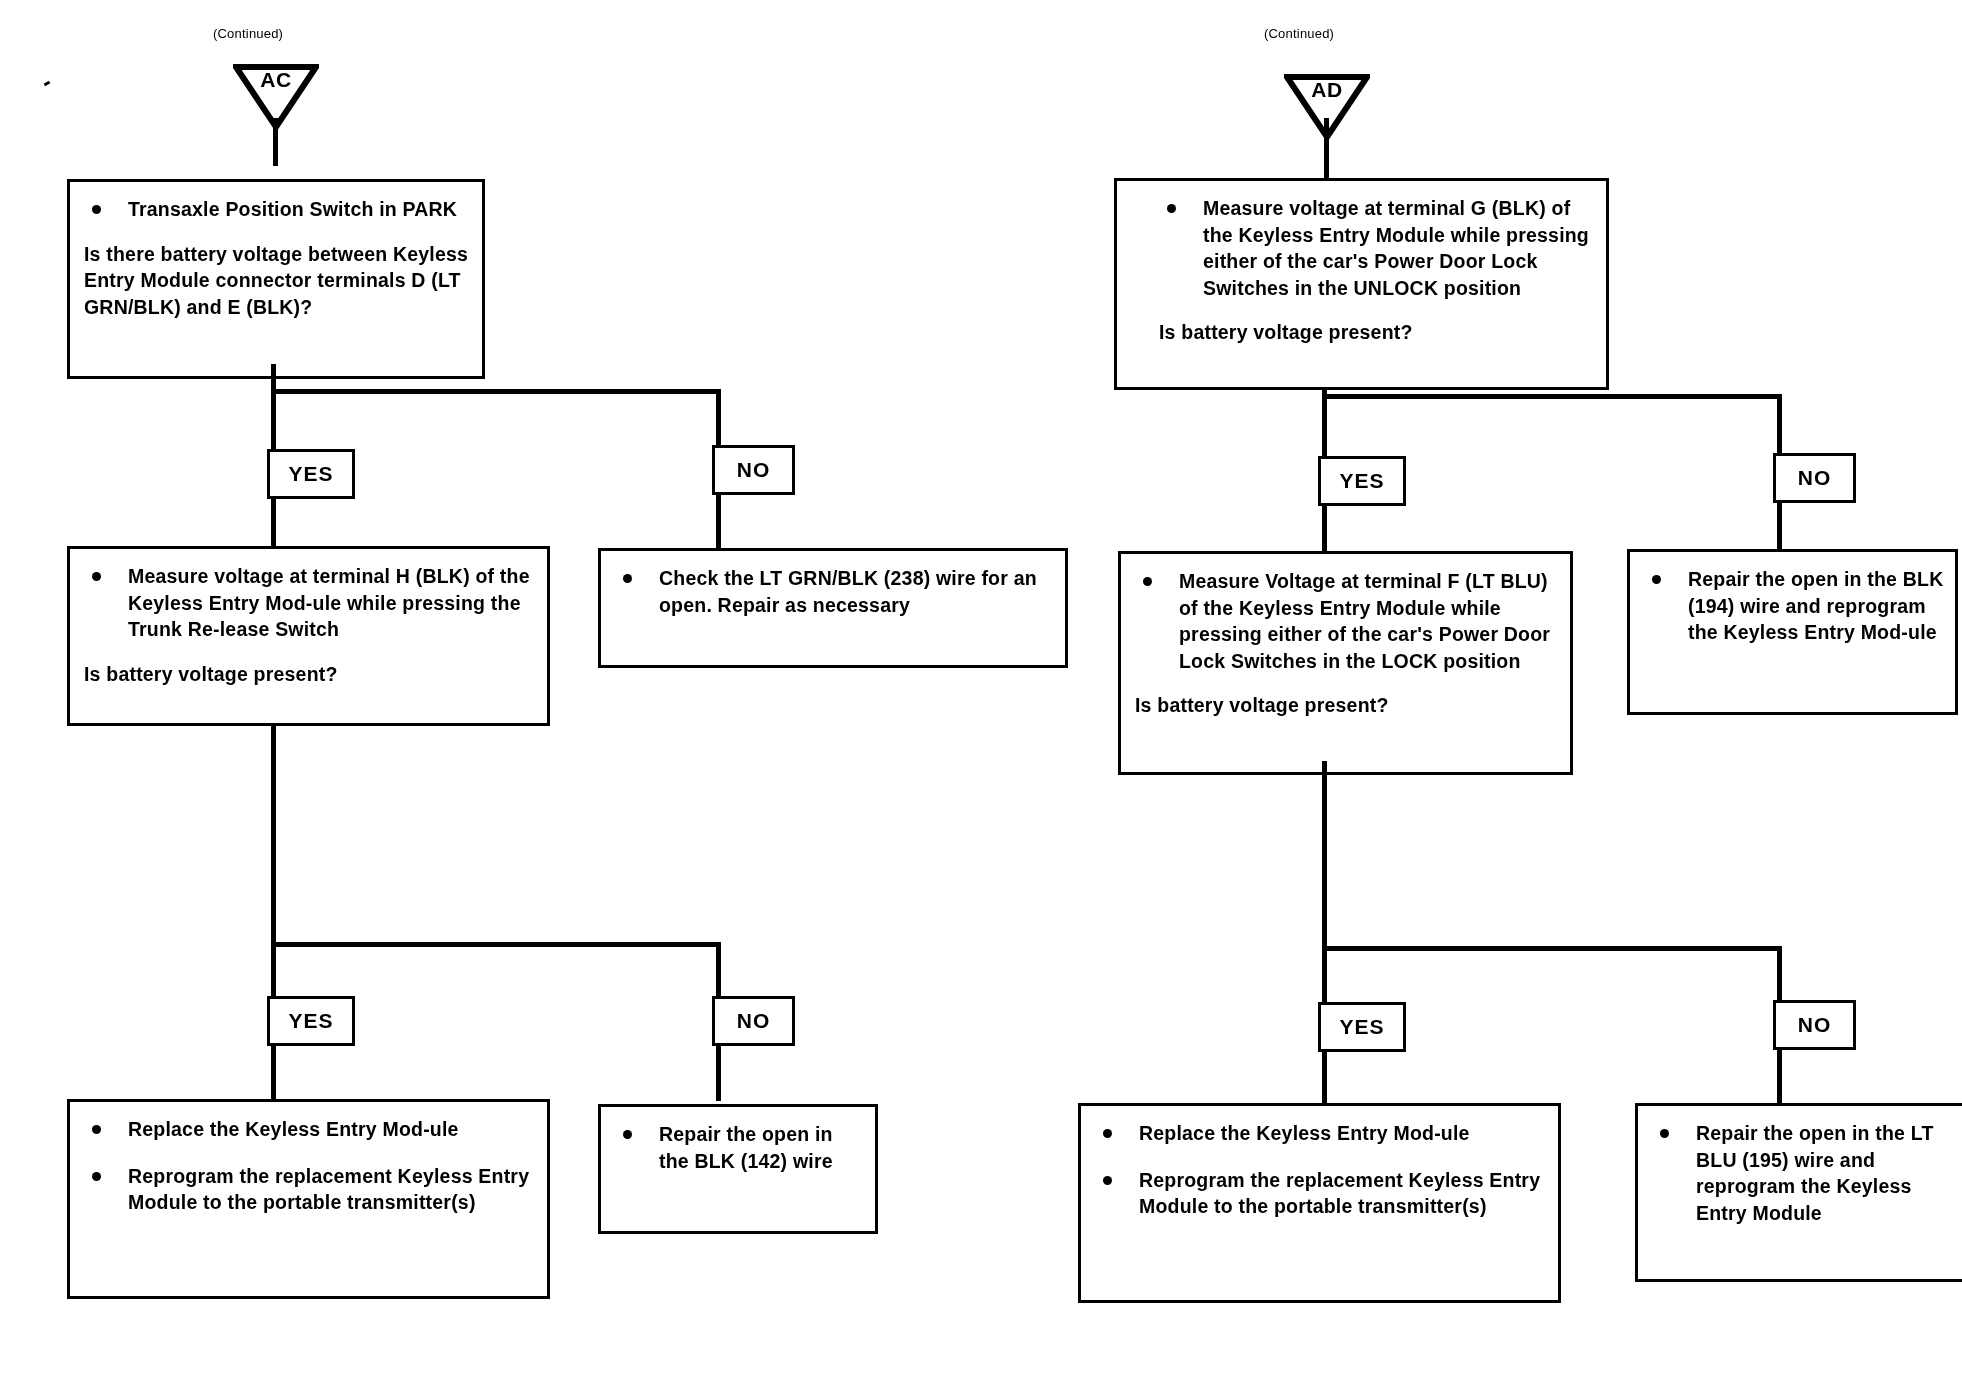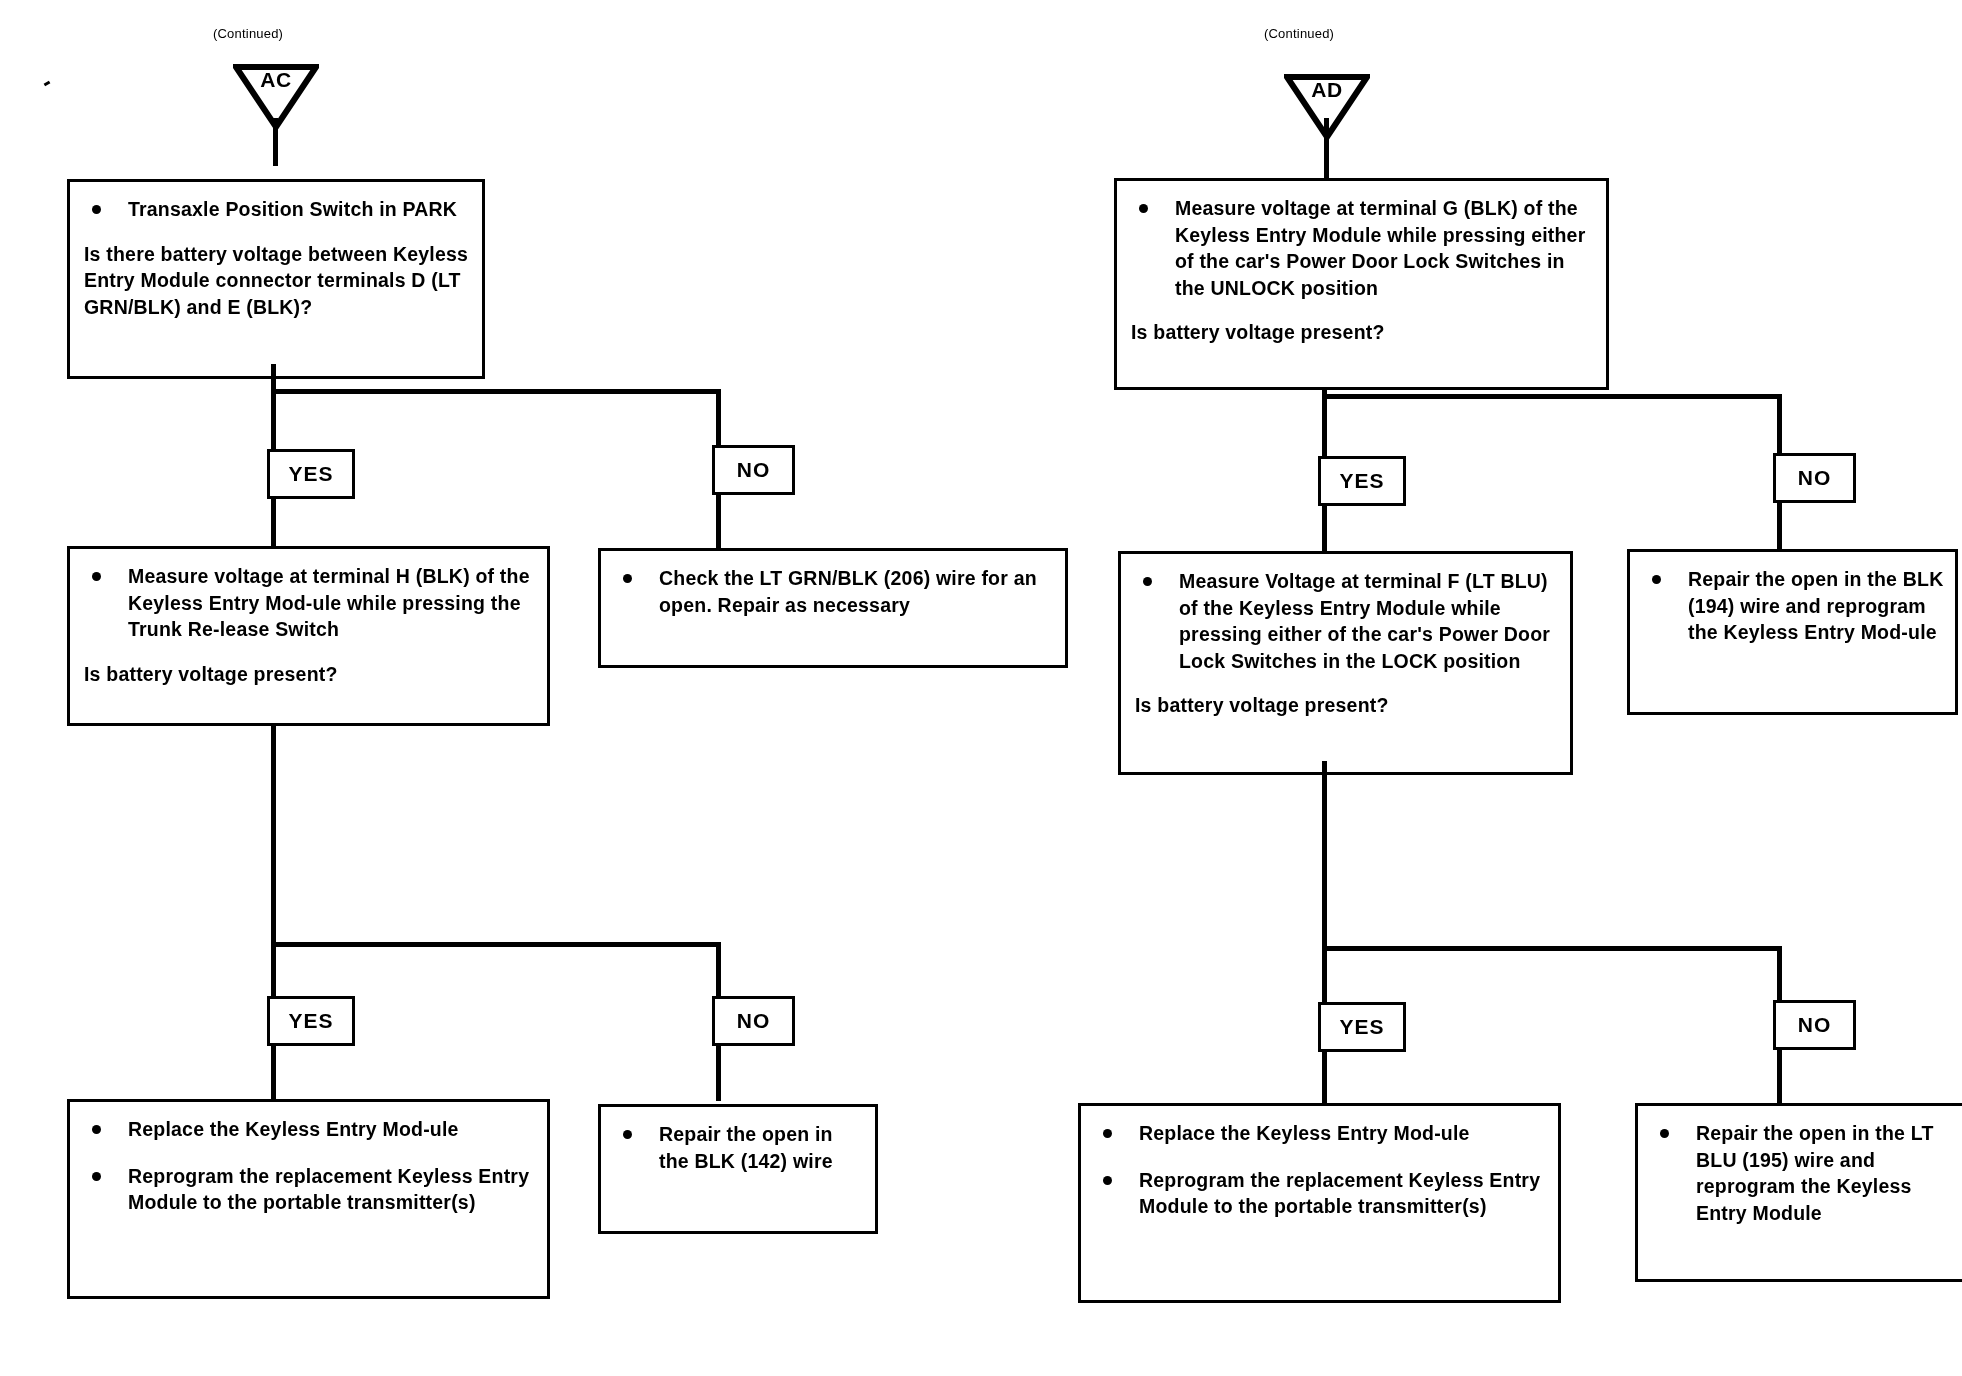--- a/index.html
+++ b/index.html
@@ -169,21 +169,21 @@
       <ul class="bullet-list">
         <li>Measure voltage at terminal H (BLK) of the Keyless Entry Mod-ule while pressing the Trunk Re-lease Switch</li>
       </ul>
       <div class="question">Is battery voltage present?</div>
     </div>
   </div>
 
   <div class="node" style="left:598px; top:548px; width:470px; height:120px;">
     <div class="body">
       <ul class="bullet-list">
-        <li>Check the LT GRN/BLK (206) wire for an open. Repair as necessary</li>
+        <li>Check the LT GRN/BLK (238) wire for an open. Repair as necessary</li>
       </ul>
     </div>
   </div>
 
   <div class="vline" style="left:271px; top:726px; height:220px;"></div>
   <div class="hline" style="left:271px; top:942px; width:450px;"></div>
   <div class="vline" style="left:271px; top:942px; height:56px;"></div>
   <div class="vline" style="left:716px; top:942px; height:56px;"></div>
 
   <div class="decision" style="left:231px; top:996px; width:88px; height:50px;">YES</div>
@@ -212,21 +212,21 @@
   <div class="continued" style="left:1264px; top:26px;">(Continued)</div>
 
   <div class="connector" style="left:1284px; top:74px;">
     <svg class="tri" viewBox="0 0 86 66">
       <polygon points="3,3 83,3 43,63" fill="#ffffff" stroke="#000000" stroke-width="6" stroke-linejoin="miter"></polygon>
     </svg>
     <div class="tri-label">AD</div>
   </div>
   <div class="vline" style="left:1324px; top:118px; height:62px;"></div>
 
-  <div class="node" style="left:1114px; top:178px; width:495px; height:212px;">
+  <div class="node" style="left:1114px; top:178px; width:495px; height:212px;padding-left:28px;">
     <div class="body">
       <ul class="bullet-list">
         <li>Measure voltage at terminal G (BLK) of the Keyless Entry Module while pressing either of the car's Power Door Lock Switches in the UNLOCK position</li>
       </ul>
       <div class="question">Is battery voltage present?</div>
     </div>
   </div>
 
   <div class="vline" style="left:1322px; top:390px; height:24px;"></div>
   <div class="hline" style="left:1322px; top:394px; width:460px;"></div>

